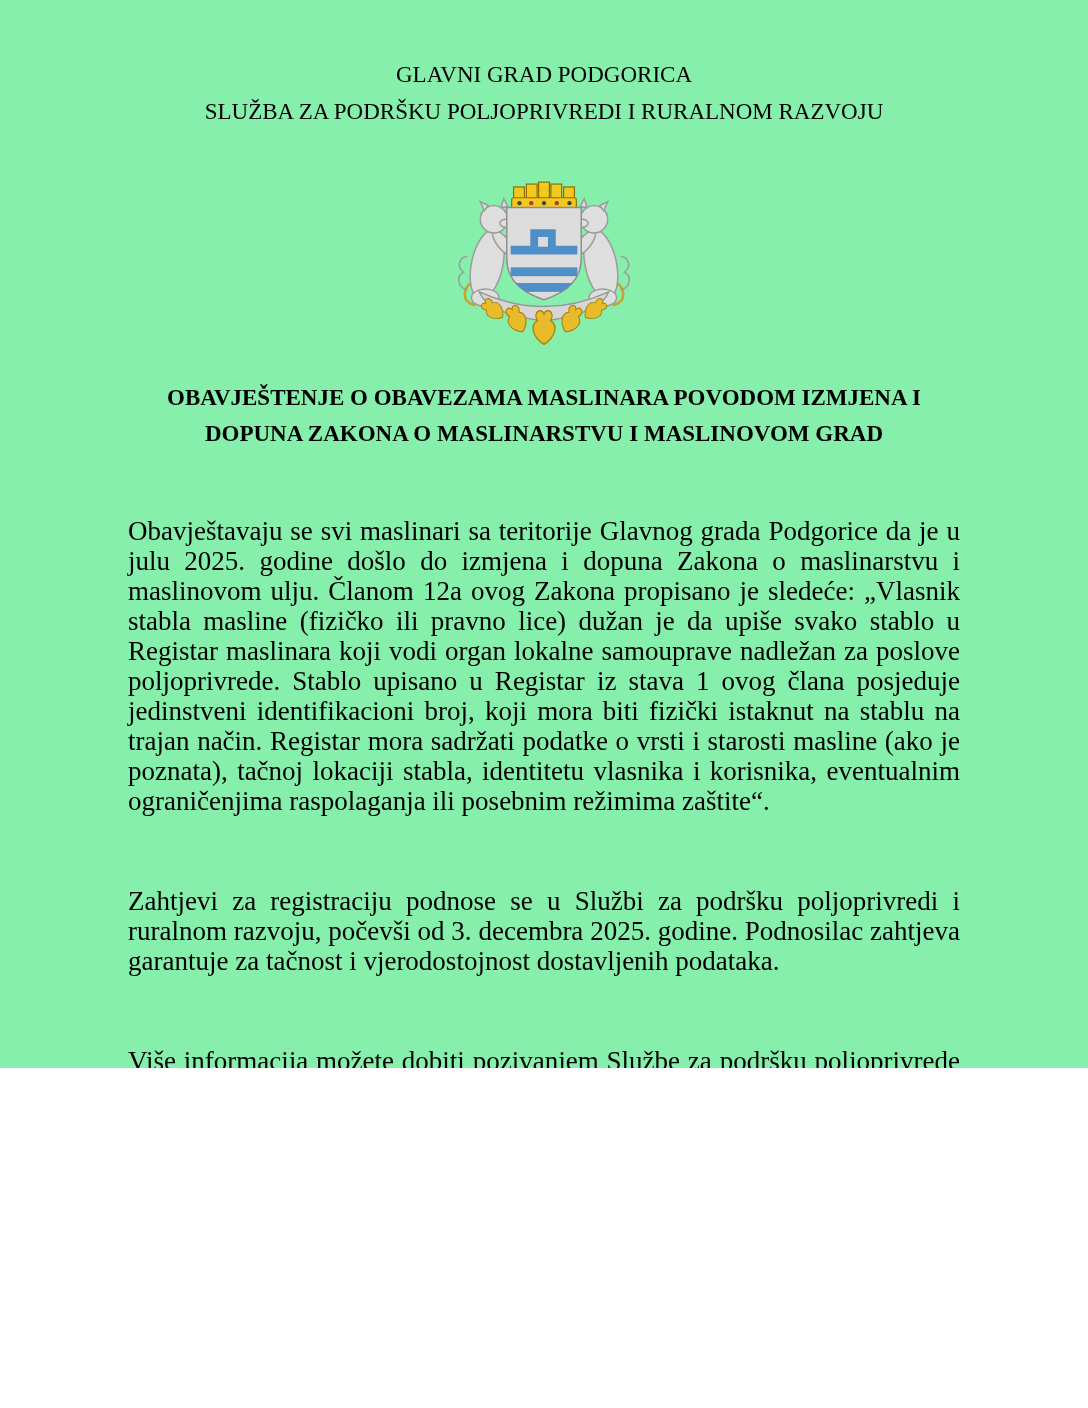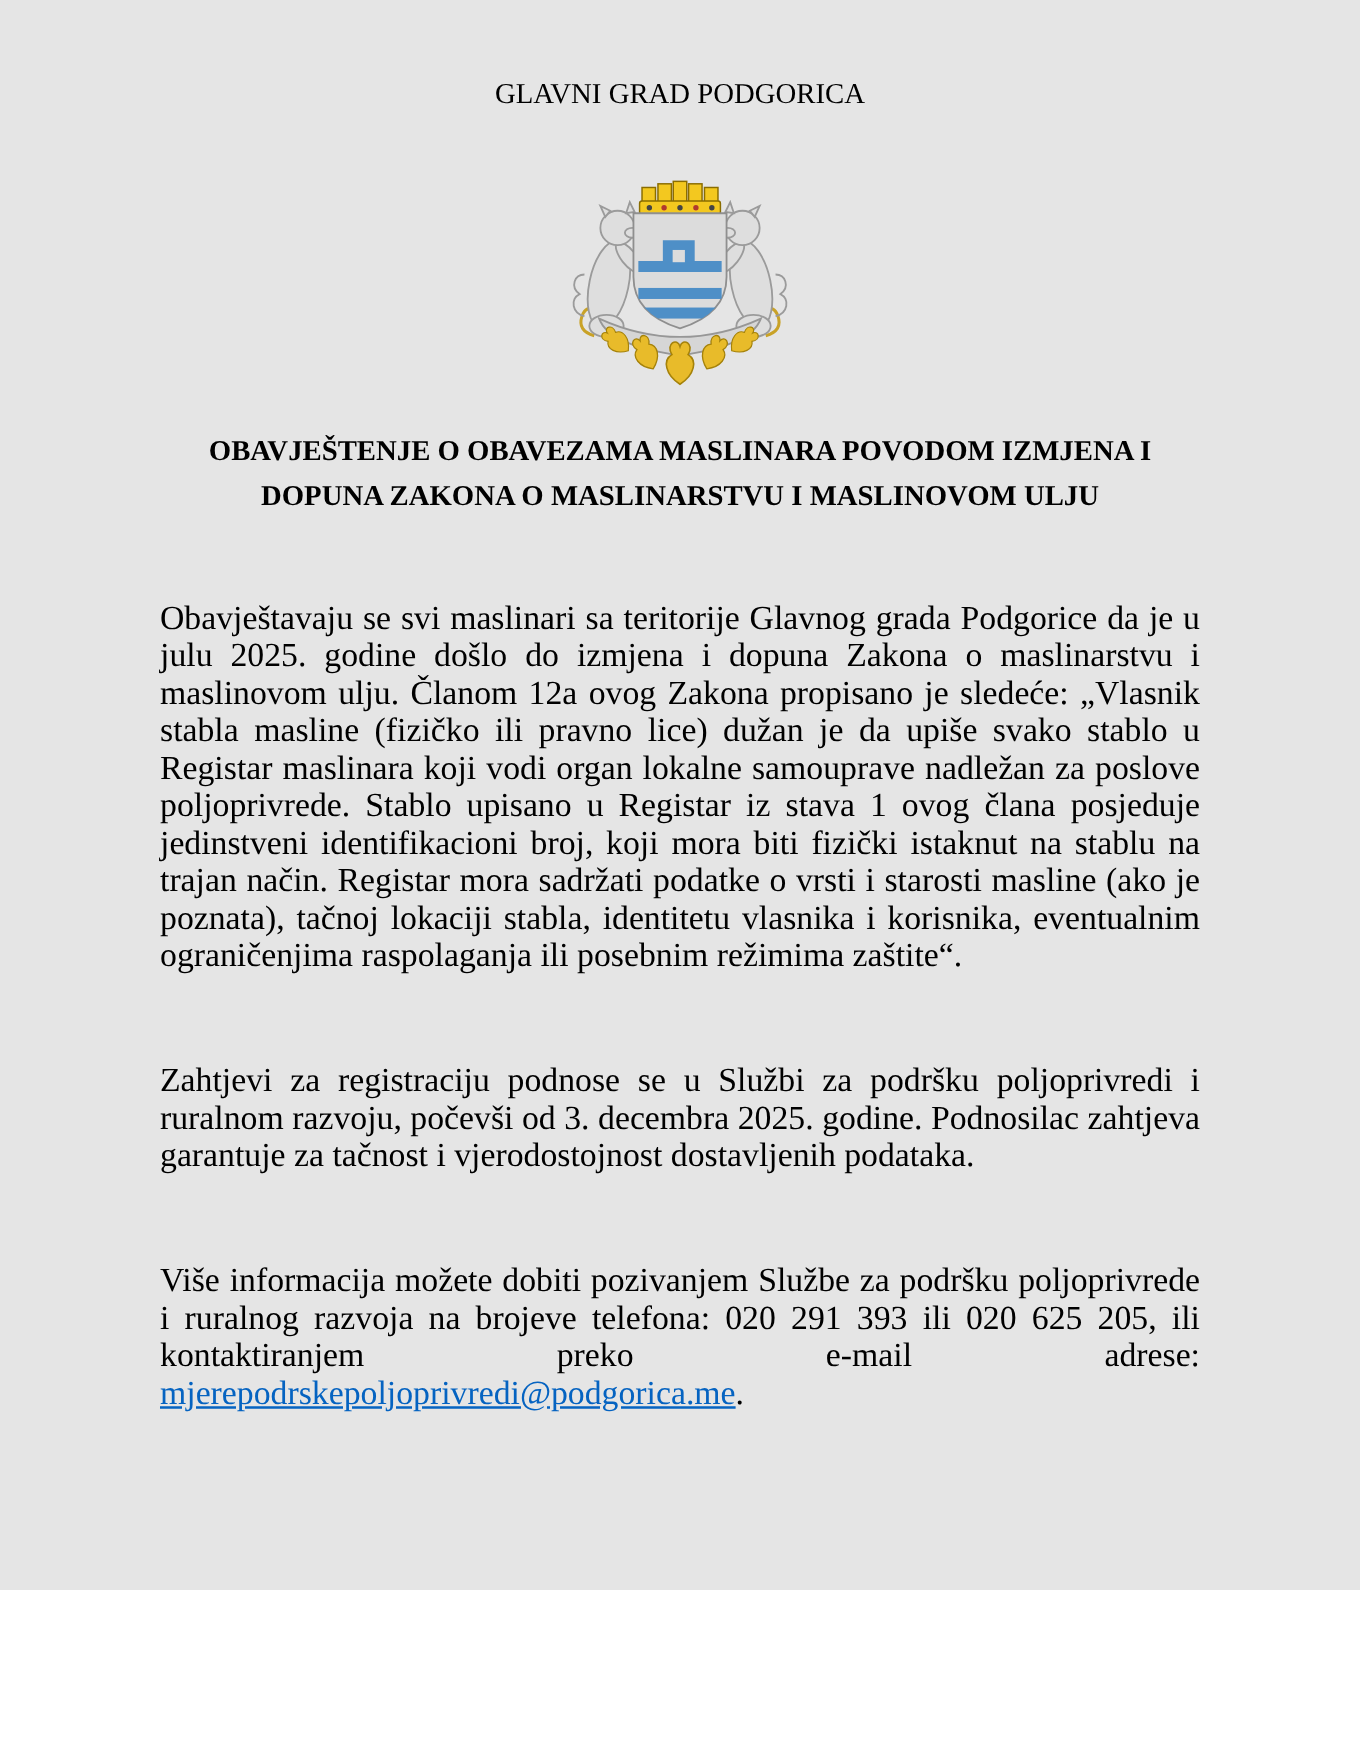--- a/index.html
+++ b/index.html
@@ -1,21 +1,21 @@
 <!DOCTYPE html>
 <html lang="cnr"><head>
 <meta charset="utf-8">
 <style>
   html,body{margin:0;padding:0;background:#ffffff;}
   .page{
     position:relative;
     width:1088px;
-    height:1272px;
+    height:1068px;
     margin:0 auto;
-    background:#e5e5e5;
+    background:#86efac;
     box-sizing:border-box;
     padding:56px 128px 0 128px;
     font-family:"Liberation Serif", serif;
     color:#000000;
     overflow:hidden;
   }
   .hdr{
     text-align:center;
     font-size:23px;
     line-height:37px;
@@ -48,20 +48,21 @@
     margin-top:40px;
   }
 </style>
 </head>
 <body>
 
 <div class="page">
 
   <div class="hdr">
     <div>GLAVNI GRAD PODGORICA</div>
+    <div>SLUŽBA ZA PODRŠKU POLJOPRIVREDI I RURALNOM RAZVOJU</div>
   </div>
 
   <div class="arms-wrap">
     <svg width="196" height="172" viewBox="0 0 200 175" xmlns="http://www.w3.org/2000/svg" aria-hidden="true">
       <defs>
         <clipPath id="shieldClip">
           <path d="M62,34 h76 v52 q0,30 -38,42 q-38,-12 -38,-42 z"></path>
         </clipPath>
       </defs>
 
@@ -121,21 +122,21 @@
         <path d="M66,82 v-9 h20 v-17 h26 v17 h22 v9 z" fill="#4e8fc7"></path>
         <rect x="94" y="64" width="10" height="10" fill="#dcdcdc"></rect>
         <rect x="66" y="95" width="68" height="9" fill="#4e8fc7"></rect>
         <rect x="66" y="111" width="68" height="9" fill="#4e8fc7"></rect>
       </g>
     </svg>
   </div>
 
   <h1 class="doc-title">
     <span class="tline">OBAVJEŠTENJE O OBAVEZAMA MASLINARA POVODOM IZMJENA I</span>
-    <span class="tline">DOPUNA ZAKONA O MASLINARSTVU I MASLINOVOM ULJU</span>
+    <span class="tline">DOPUNA ZAKONA O MASLINARSTVU I MASLINOVOM GRAD</span>
   </h1>
 
   <p class="body-p">Obavještavaju se svi maslinari sa teritorije Glavnog grada Podgorice da je u julu 2025. godine došlo do izmjena i dopuna Zakona o maslinarstvu i maslinovom ulju. Članom 12a ovog Zakona propisano je sledeće: „Vlasnik stabla masline (fizičko ili pravno lice) dužan je da upiše svako stablo u Registar maslinara koji vodi organ lokalne samouprave nadležan za poslove poljoprivrede. Stablo upisano u Registar iz stava 1 ovog člana posjeduje jedinstveni identifikacioni broj, koji mora biti fizički istaknut na stablu na trajan način. Registar mora sadržati podatke o vrsti i starosti masline (ako je poznata), tačnoj lokaciji stabla, identitetu vlasnika i korisnika, eventualnim ograničenjima raspolaganja ili posebnim režimima zaštite“.</p>
 
 
   <p class="body-p">Zahtjevi za registraciju podnose se u Službi za podršku poljoprivredi i ruralnom razvoju, počevši od 3. decembra 2025. godine. Podnosilac zahtjeva garantuje za tačnost i vjerodostojnost dostavljenih podataka.</p>
 
   <p class="body-p"><span>Više informacija možete dobiti pozivanjem Službe za podršku poljoprivrede i ruralnog razvoja na brojeve telefona: 020 291 393 ili 020 625 205, ili kontaktiranjem preko e-mail adrese: </span><a class="email">mjerepodrskepoljoprivredi@podgorica.me</a><span>.</span></p>
 
 </div>

